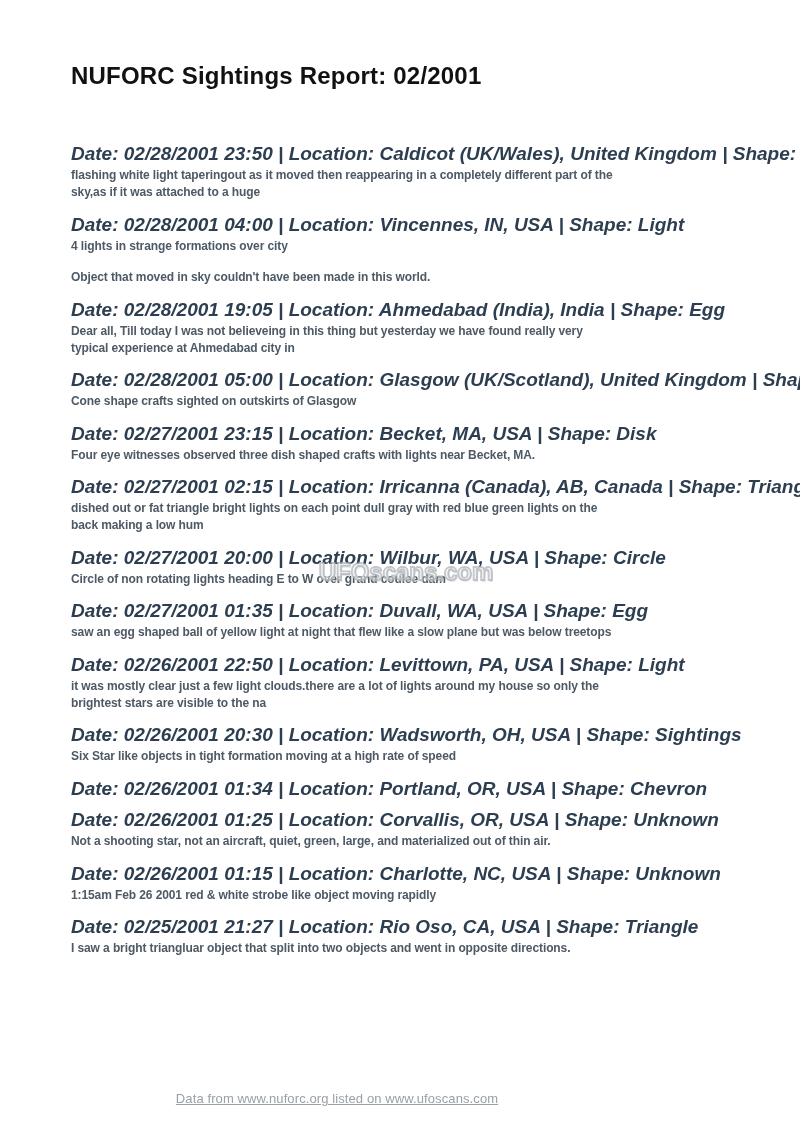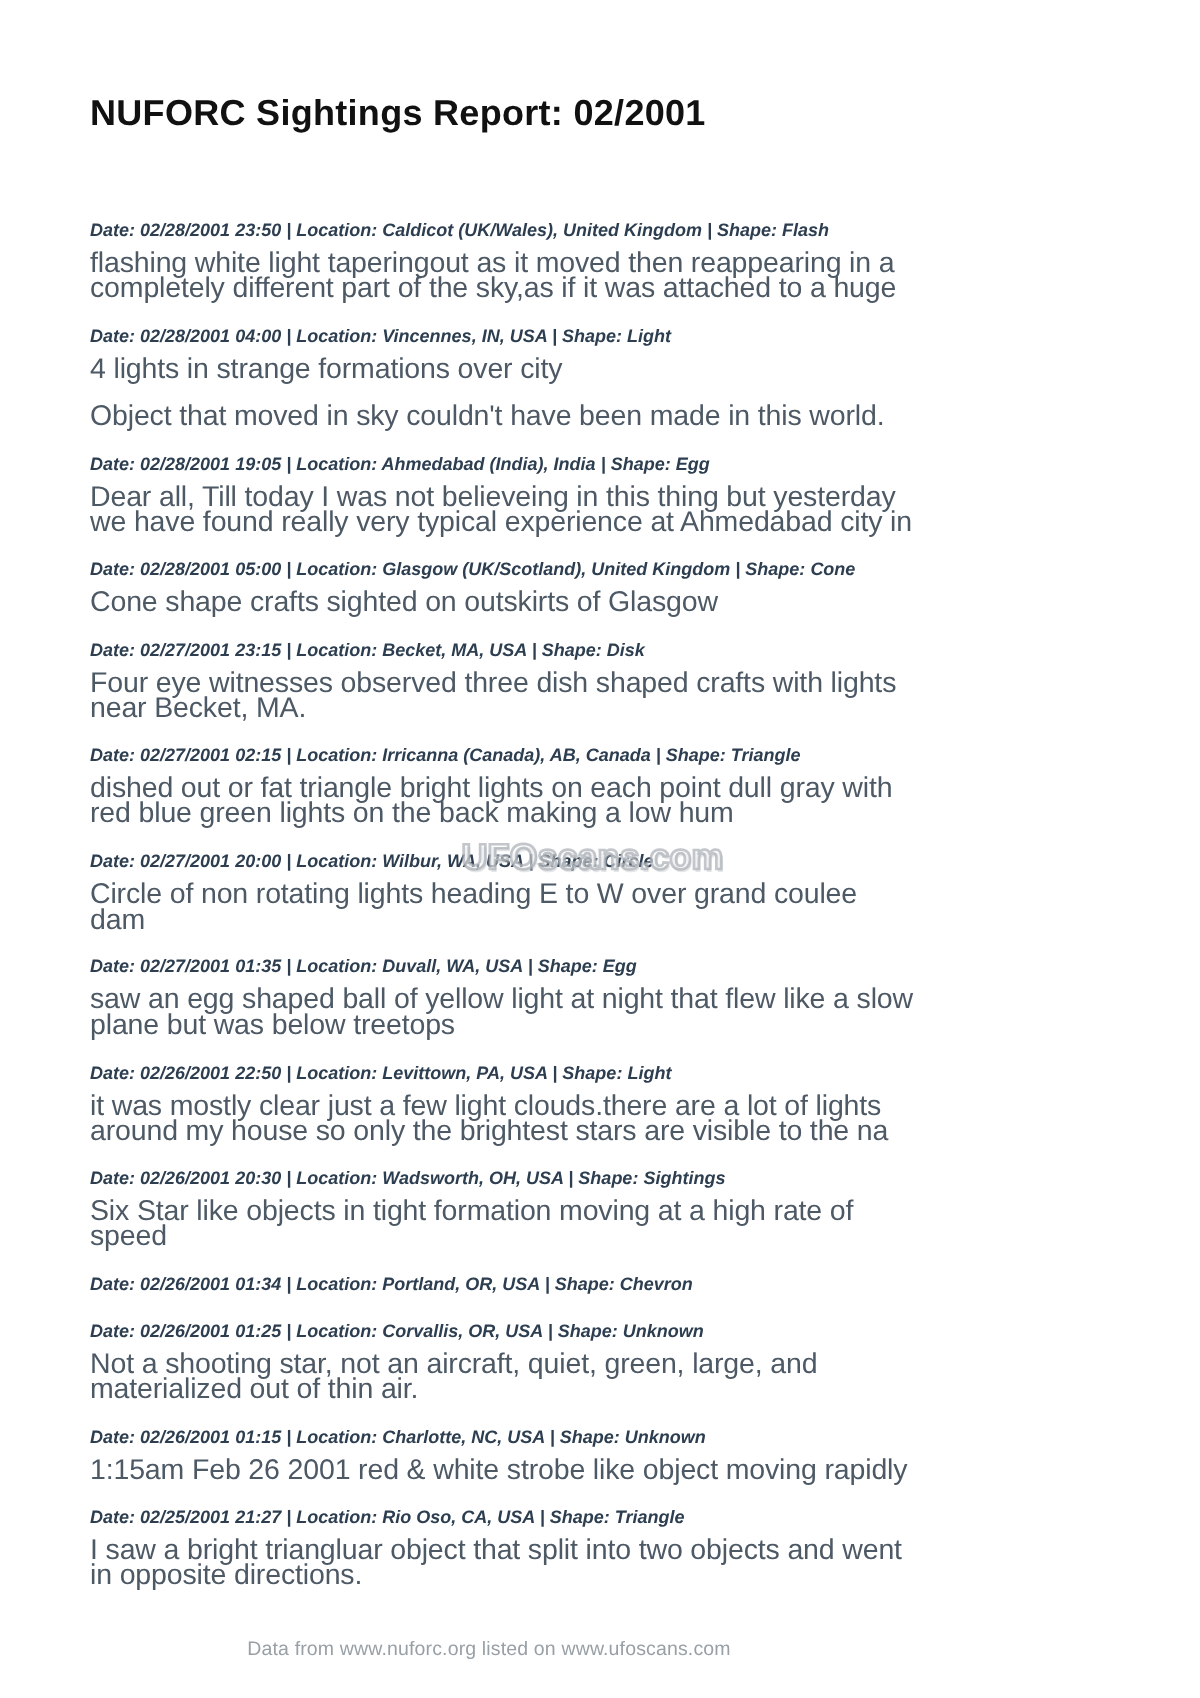--- a/index.html
+++ b/index.html
@@ -14,46 +14,48 @@
   html, body {
     width: 800px; height: 1132px;
     background: var(--background);
     font-family: "Liberation Sans", "DejaVu Sans", sans-serif;
     overflow: hidden;
   }
   .page {
     position: relative;
     width: 652px; height: 1132px;
     padding: 62px 40px 0 60px;
+    margin-left: 11px;
   }
   .page-title {
     font-size: 24px;
     font-weight: bold;
     color: var(--title_text);
     line-height: 28px;
     margin-bottom: 55px;
     letter-spacing: 0.2px;
   }
   .sighting {
     margin-bottom: 14.5px;
   }
   .s-header {
-    font-size: 12px;
+    font-size: 19px;
     font-weight: bold;
     font-style: italic;
     color: var(--header_text);
     line-height: 17px;
     margin-bottom: 5px;
     white-space: nowrap;
   }
   .s-desc {
-    font-size: 19px;
+    font-size: 12px;
     color: var(--body_text);
     line-height: 17px;
     letter-spacing: -0.1px;
+    font-weight: bold;
   }
   .watermark {
     position: absolute;
     left: 395px; top: 572px;
     transform: translate(-50%, -50%);
     font-size: 24px;
     font-weight: bold;
     white-space: nowrap;
     color: rgba(255,255,255,0.45);
     -webkit-text-stroke: 1.8px rgba(169,174,180,0.7);
@@ -63,20 +65,21 @@
     text-align: right;
   }
   .page-footer {
     position: absolute;
     left: 0; right: 0;
     top: 1091px;
     text-align: center;
     font-size: 13px;
     color: var(--footer_text);
     letter-spacing: 0.1px;
+    text-decoration: underline;
   }
 </style>
 </head>
 <body>
 
 <div class="page">
 
   <h1 class="page-title">NUFORC Sightings Report: 02/2001</h1>
 
   <div>

